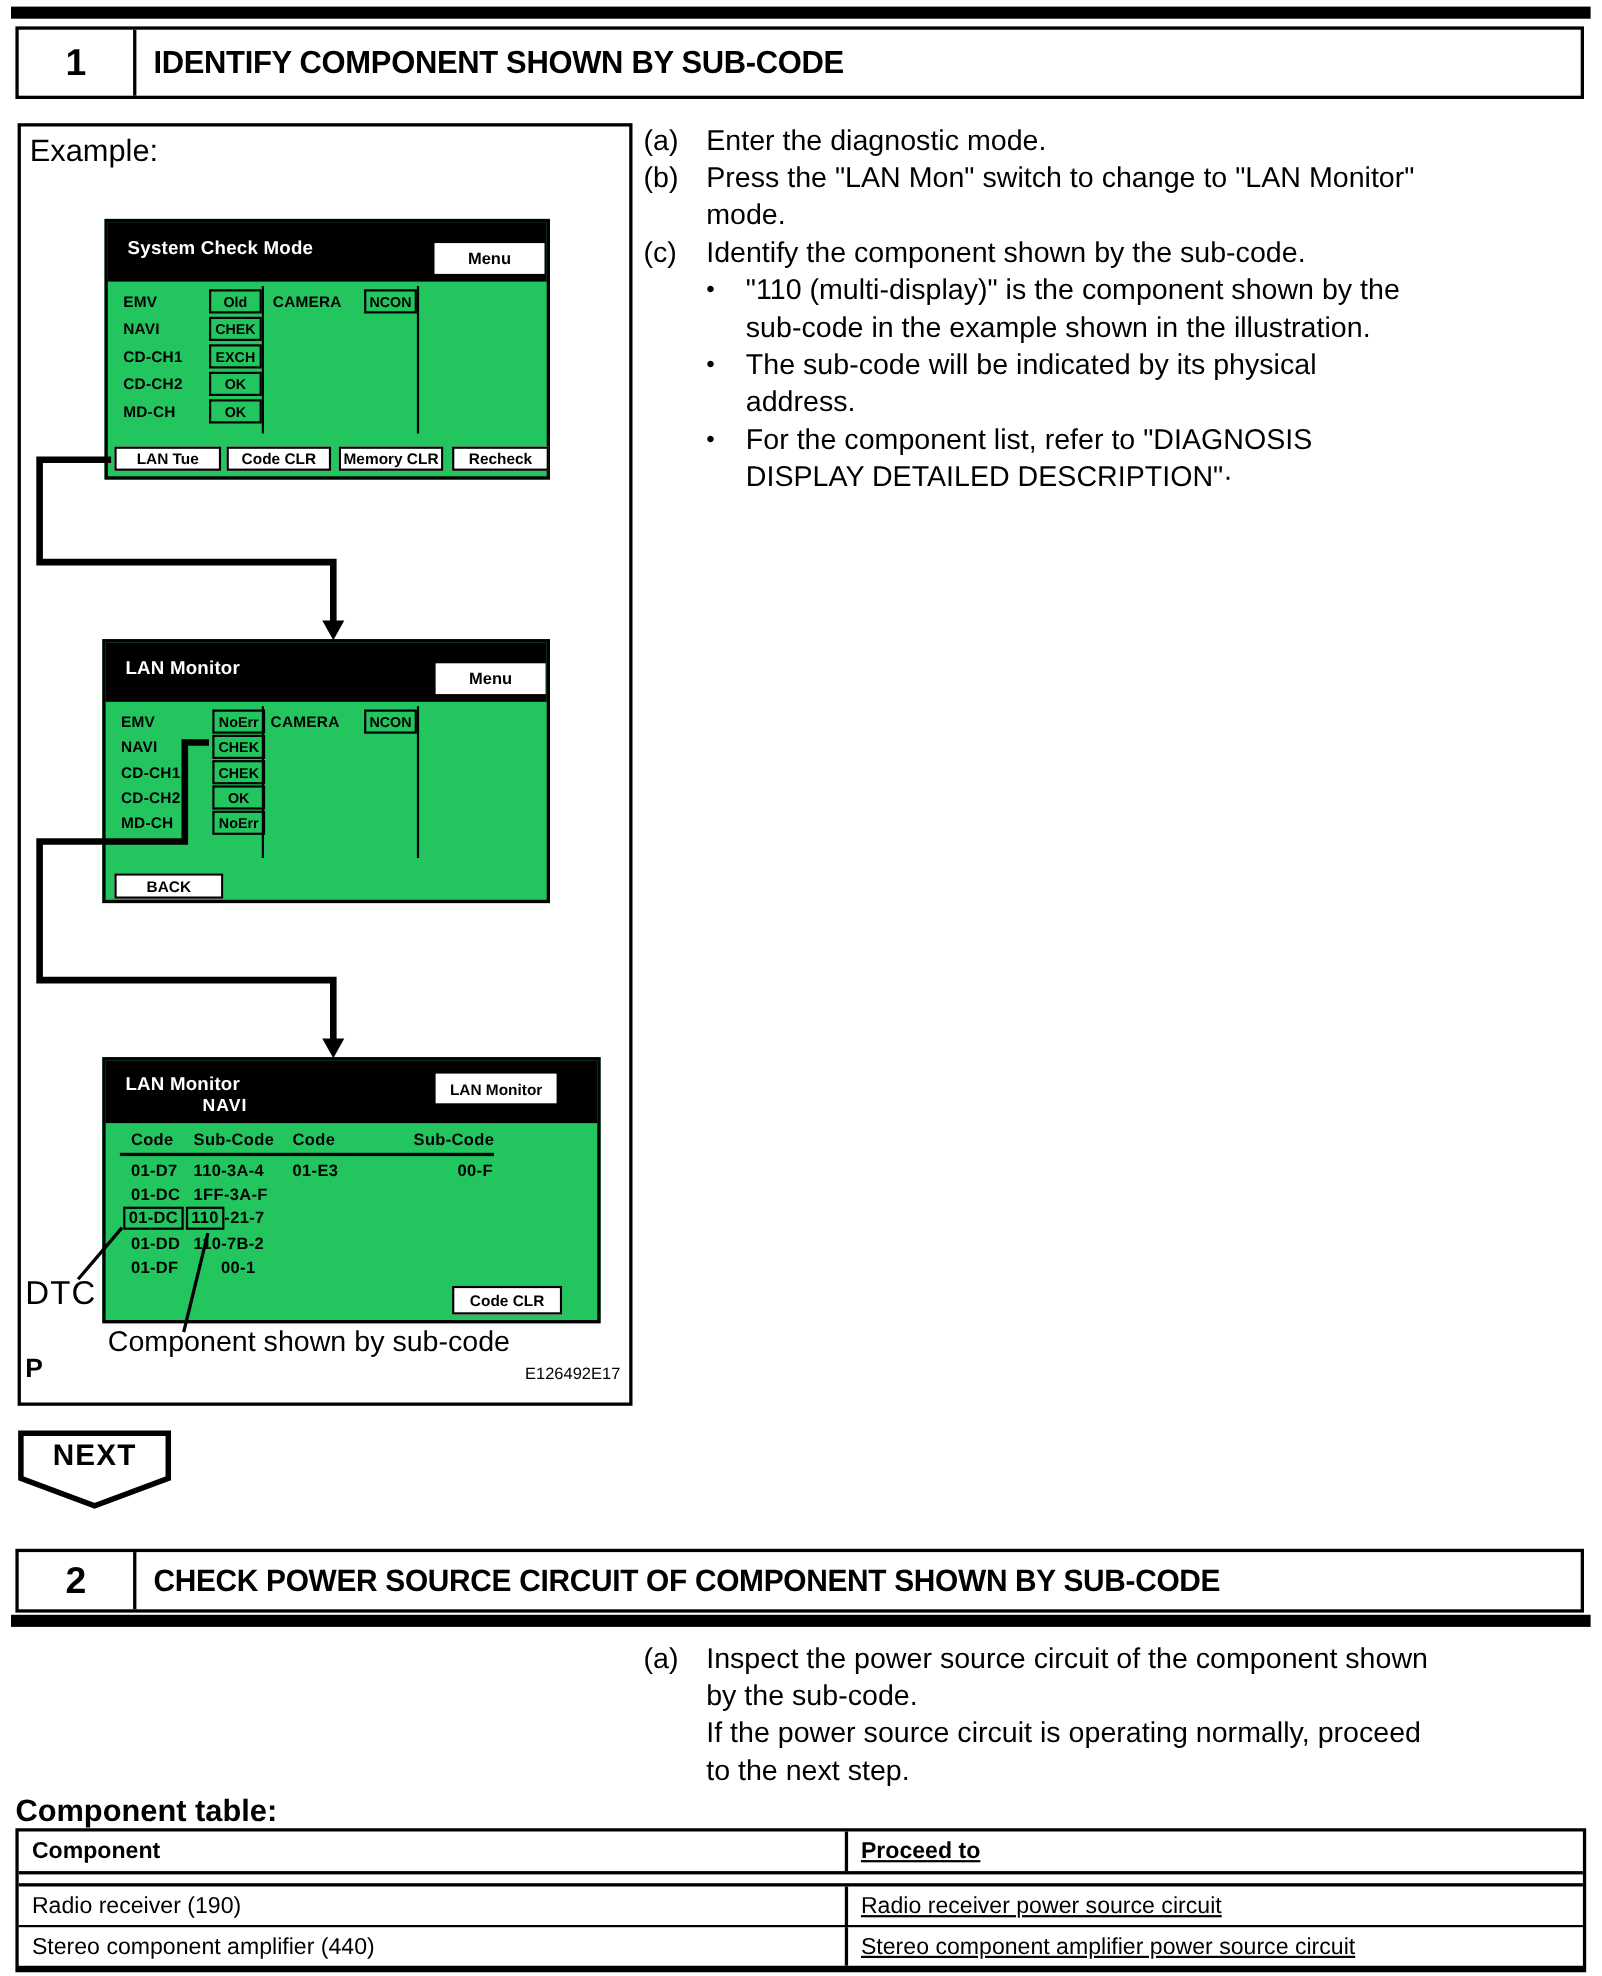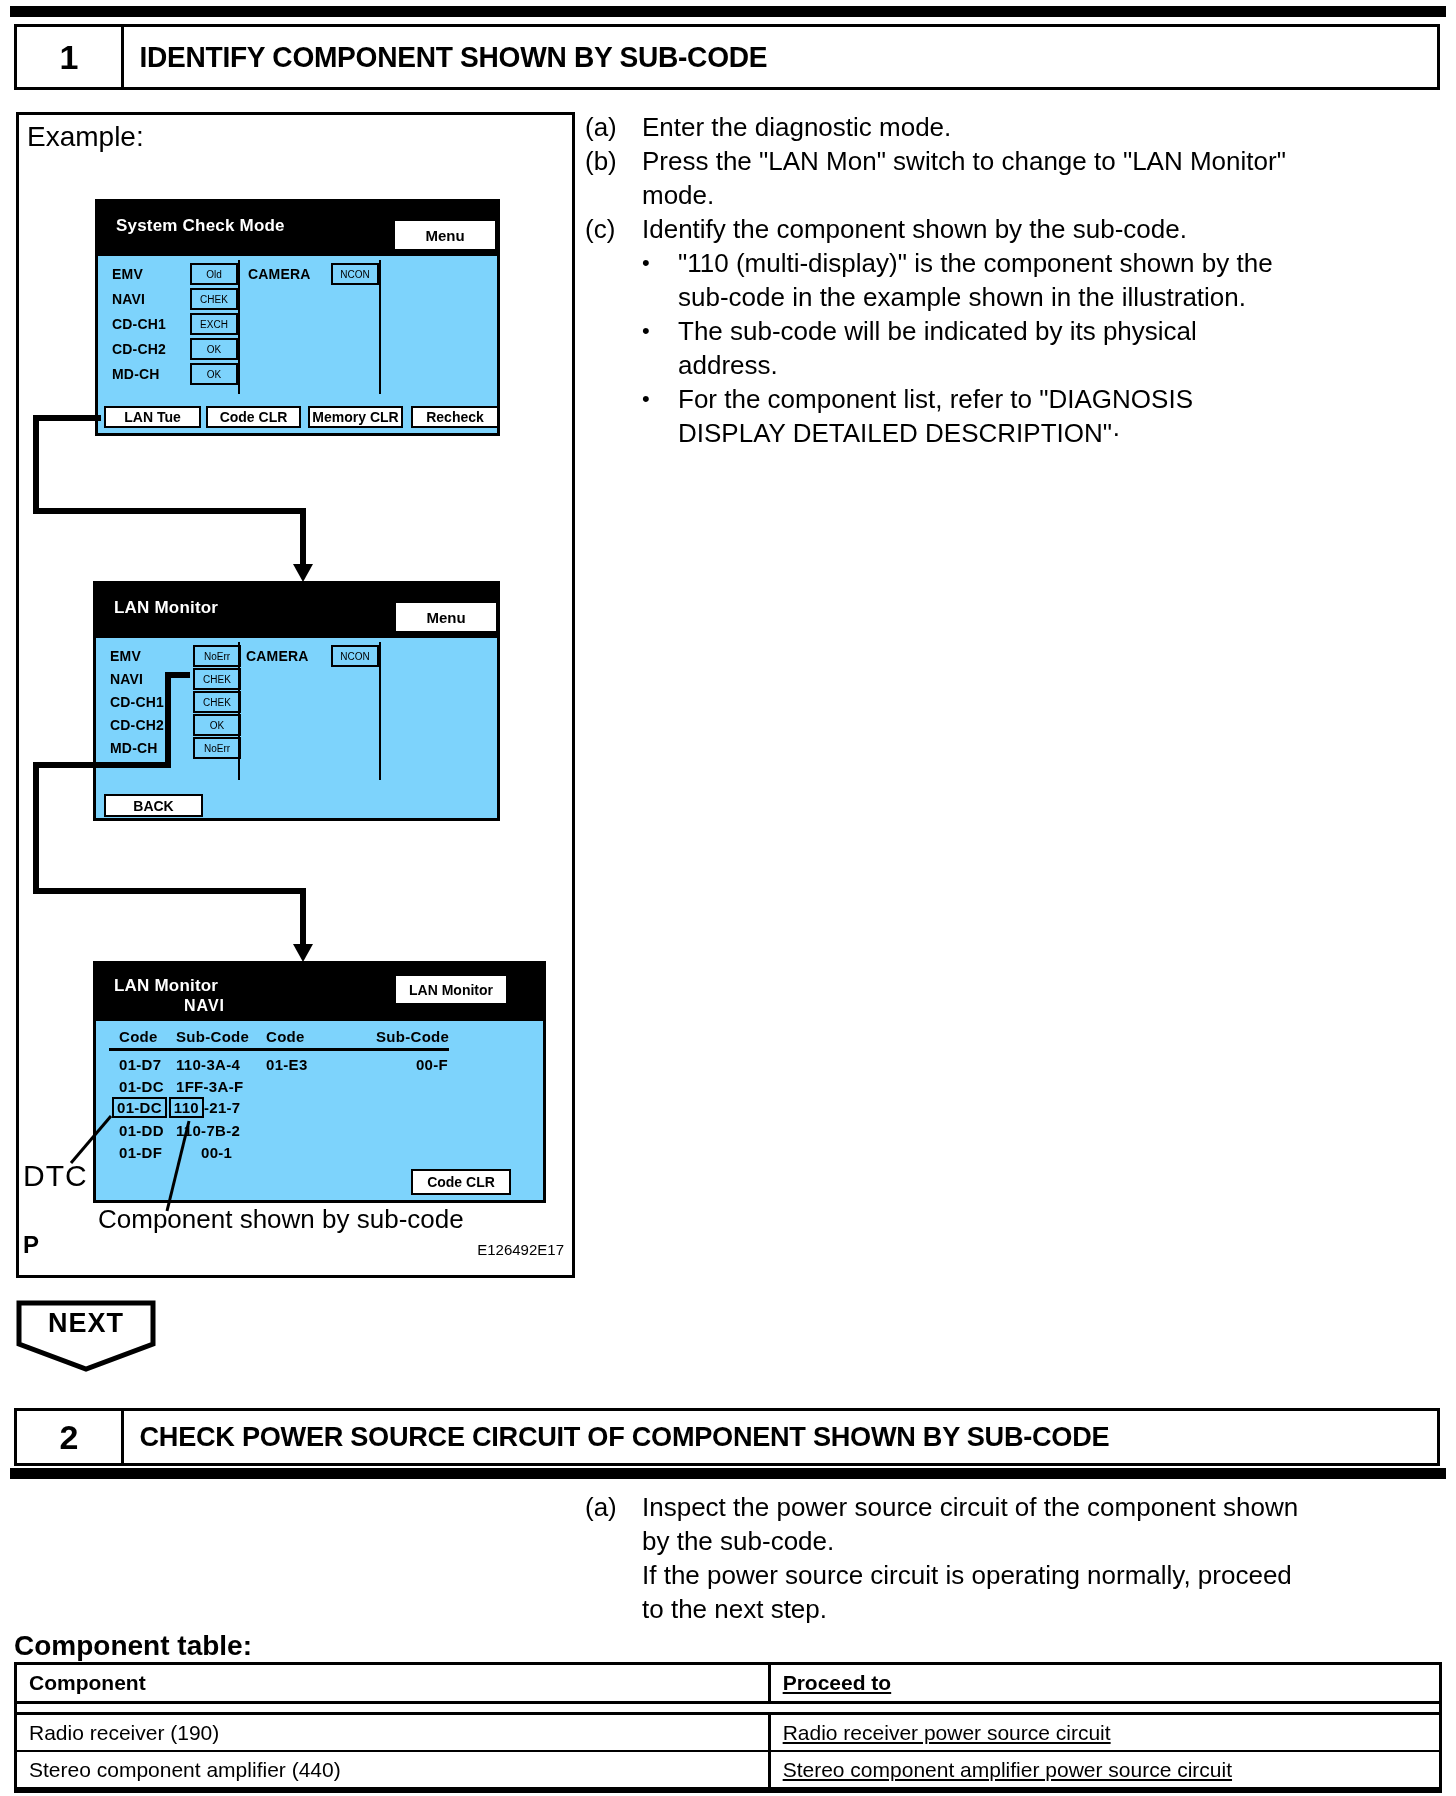--- a/index.html
+++ b/index.html
@@ -9,29 +9,29 @@
   
   .stephdr{position:absolute;left:14px;width:1426px;border:3px solid #000;display:flex;box-sizing:border-box;background:#fff;}
   .stepnum{width:104px;flex:none;border-right:3px solid #000;display:flex;align-items:center;justify-content:center;
            font-size:34px;font-weight:bold;}
   .steptitle{display:flex;align-items:center;padding-left:16px;font-size:29px;font-weight:bold;
              letter-spacing:-0.3px;transform:scaleX(0.97);transform-origin:left center;white-space:nowrap;}
   
   .exbox{position:absolute;left:16px;top:112px;width:559px;height:1166px;border:3px solid #000;box-sizing:border-box;}
   .exlabel{position:absolute;left:8px;top:6px;font-size:28px;}
   
-  .screen{position:absolute;border:3px solid #000;background:#7dd3fc;box-sizing:border-box;}
+  .screen{position:absolute;border:3px solid #000;background:#22c55e;box-sizing:border-box;}
   .schdr{position:absolute;left:0;top:0;width:100%;background:#000;}
   .sctitle{position:absolute;left:18px;top:14px;color:#fff;font-weight:bold;font-size:17px;letter-spacing:0.2px;white-space:nowrap;}
   .scsub{position:absolute;color:#fff;font-weight:bold;font-size:16px;letter-spacing:1px;}
   .scbtn{position:absolute;background:#fff;color:#000;font-weight:bold;font-size:15px;
          display:flex;align-items:center;justify-content:center;}
   .slabel{position:absolute;font-weight:bold;font-size:14px;letter-spacing:0.2px;white-space:nowrap;}
   .sbox{position:absolute;width:48px;height:22px;border:2px solid #000;box-sizing:border-box;
-        display:flex;align-items:center;justify-content:center;font-weight:normal;font-size:10px;}
+        display:flex;align-items:center;justify-content:center;font-weight:bold;font-size:13px;}
   .vline{position:absolute;width:2px;background:#000;}
   .btn{position:absolute;border:2px solid #000;box-sizing:border-box;background:#fff;
        display:flex;align-items:center;justify-content:center;font-weight:bold;font-size:14px;white-space:nowrap;}
   .code{position:absolute;font-weight:bold;font-size:15px;letter-spacing:0.3px;white-space:nowrap;}
   .codebox{border:2px solid #000;padding:0 3px;}
   .r3flex{position:absolute;display:flex;align-items:center;font-weight:bold;font-size:15px;letter-spacing:0.3px;}
   .svgov{position:absolute;left:0;top:0;pointer-events:none;}
   
   .instr{position:absolute;font-size:26px;line-height:34px;color:#000;}
   .iitem{display:flex;}

